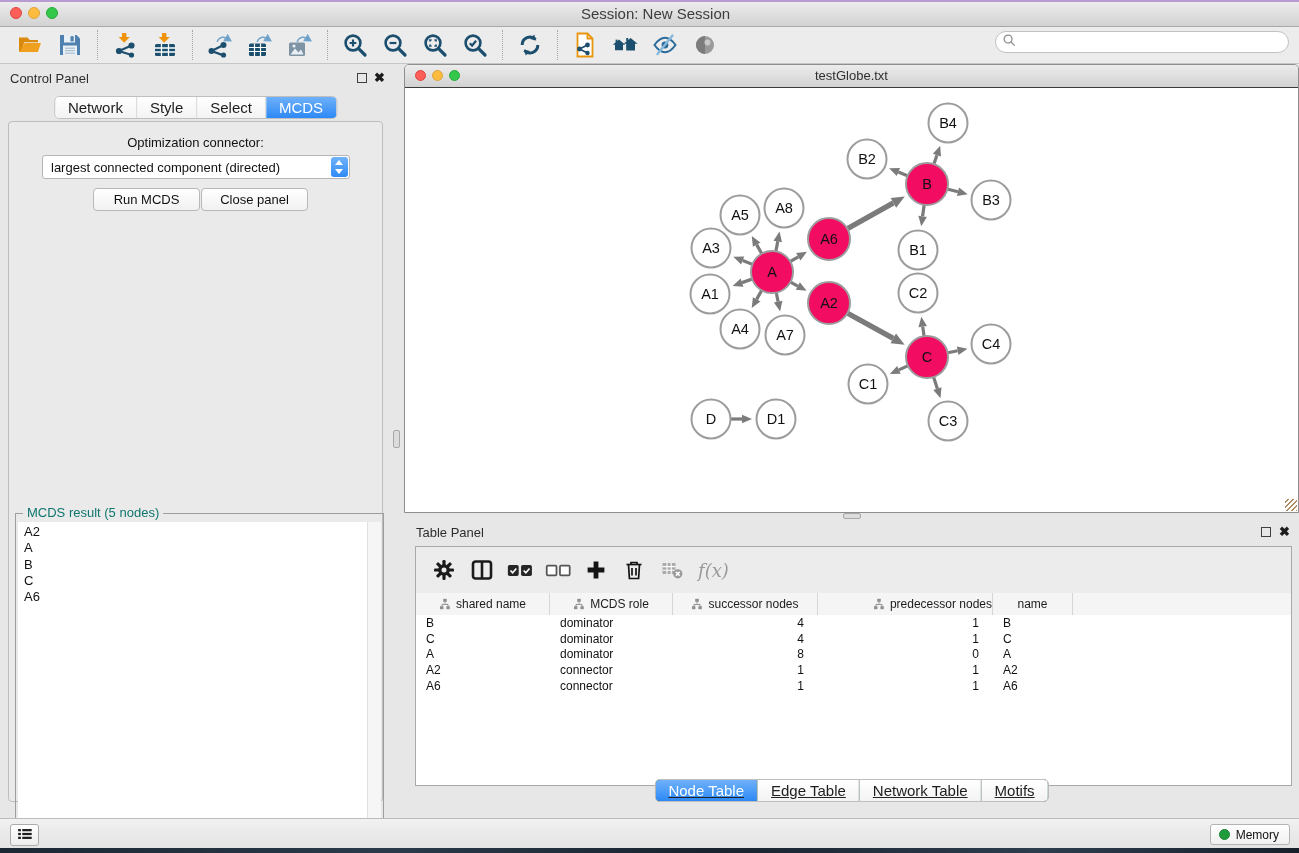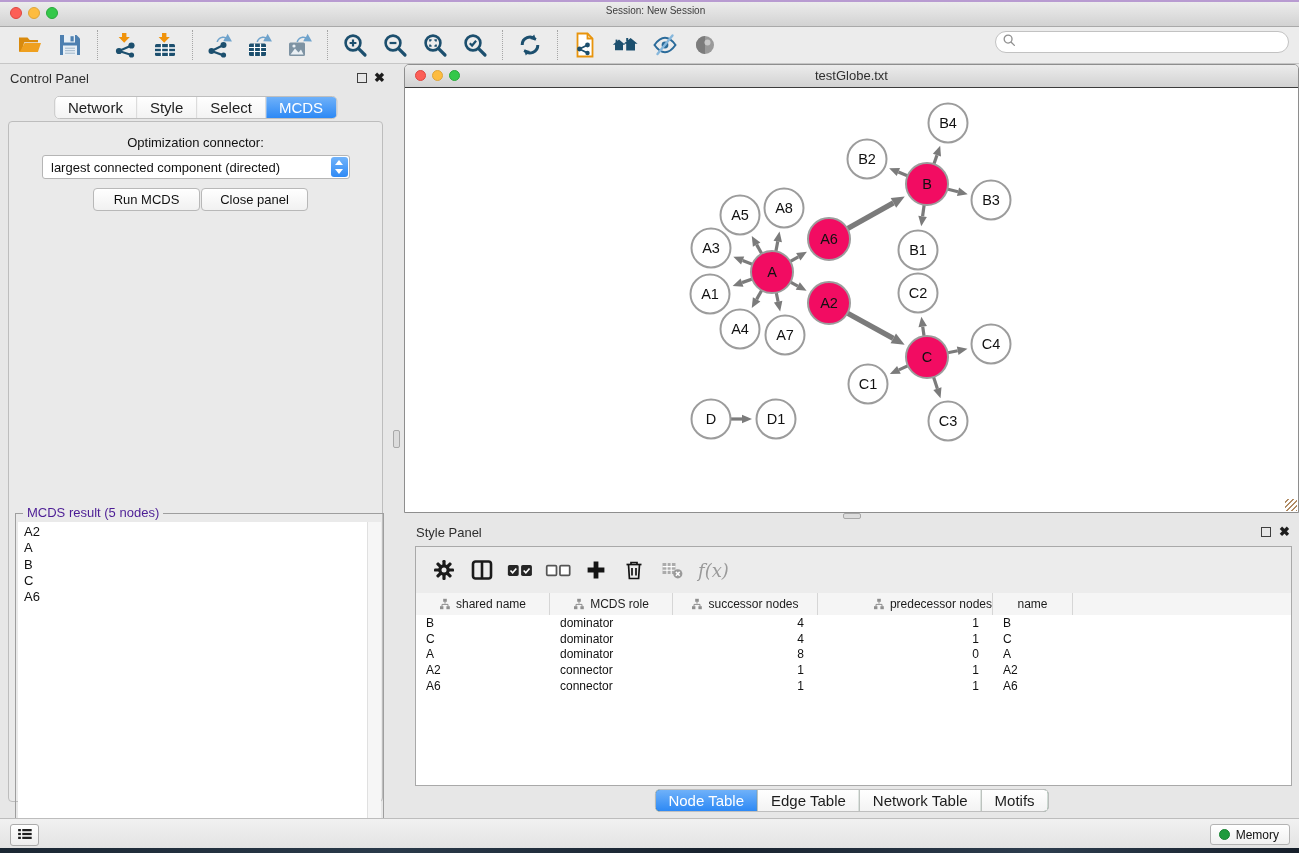--- a/index.html
+++ b/index.html
@@ -8,21 +8,21 @@
     background:#e7e7e7;font-family:"Liberation Sans",sans-serif;
     -webkit-font-smoothing:antialiased;color:#222;
   }
   .abs{position:absolute;}
 
   
   #titlebar{left:0;top:0;width:1299px;height:24px;
     background:linear-gradient(#ececec,#d2d2d2);
     border-top:2px solid #b89bd1;border-bottom:1px solid #a9a9a9;}
   #titlebar .title{position:absolute;left:0;right:0;top:3px;text-align:center;
-    font-size:10px;color:#3d3d3d;margin-left:12px;}
+    font-size:15px;color:#3d3d3d;margin-left:12px;}
   .traffic{position:absolute;top:5px;width:12px;height:12px;border-radius:50%;box-sizing:border-box;}
   .t-red{background:#fc5f57;border:1px solid #dd4741;}
   .t-yellow{background:#fdbc40;border:1px solid #dda53a;}
   .t-green{background:#34c84a;border:1px solid #2aa83c;}
 
   
   #main-toolbar{left:0;top:27px;width:1299px;height:37px;background:#ececec;
     border-bottom:1px solid #c6c6c6;display:flex;align-items:center;padding-left:10px;box-sizing:border-box;}
   .tb-btn{width:30px;height:30px;display:flex;align-items:center;justify-content:center;flex:none;margin:0 5px;}
   .tb-btn svg{width:26px;height:26px;display:block;}
@@ -54,21 +54,21 @@
   .stepper{width:17px;height:20px;margin-right:1px;border-radius:3px;flex:none;
     background:linear-gradient(#71b3fa,#2f8af5);position:relative;}
   .stepper i{position:absolute;left:4px;width:0;height:0;border-left:4.5px solid transparent;border-right:4.5px solid transparent;}
   .stepper .up{top:3px;border-bottom:5px solid #fff;}
   .stepper .dn{bottom:3px;border-top:5px solid #fff;}
   .push-btn{position:absolute;top:66px;height:23px;font-size:13px;color:#111;
     background:linear-gradient(#ffffff,#f1f1f1);border:1px solid #b8b8b8;border-radius:4px;
     display:flex;align-items:center;justify-content:center;box-sizing:border-box;}
   #mcds-result{position:absolute;left:6px;top:391px;width:369px;height:344px;
     border:1px solid #9e9e9e;box-sizing:border-box;}
-  #mcds-result .legend{position:absolute;top:-9px;left:7px;background:#eaeaea;padding:0 4px;font-size:13px;color:#4c1d95;}
+  #mcds-result .legend{position:absolute;top:-9px;left:7px;background:#eaeaea;padding:0 4px;font-size:13px;color:#0f766e;}
   #result-list{position:absolute;left:2px;top:8px;right:15px;bottom:2px;background:#fff;
     border-right:1px solid #e0e0e0;padding:2px 0 0 6px;}
   #result-scroll{position:absolute;top:8px;right:2px;bottom:2px;width:13px;background:#f6f6f6;}
   .result-item{font-size:13px;line-height:16.3px;color:#111;}
 
   
   .grip{background:#dcdcdc;border:1px solid #a8a8a8;border-radius:2px;box-sizing:border-box;}
 
   
   #net-window{left:404px;top:64px;width:895px;height:449px;border:1px solid #8e8e8e;
@@ -96,22 +96,22 @@
   #tbl-header{position:absolute;left:0;top:46px;right:0;height:22px;background:#f5f5f5;
     border-bottom:1px solid #cfcfcf;display:flex;}
   .th{display:flex;align-items:center;justify-content:center;gap:5px;font-size:12px;color:#1c1c1c;
     border-right:1px solid #d6d6d6;box-sizing:border-box;height:100%;}
   .th svg{width:12px;height:12px;flex:none;}
   #tbl-body{position:absolute;left:0;top:68px;right:0;bottom:0;background:#fff;overflow:hidden;}
   .tr{display:flex;height:15.8px;align-items:center;}
   .td{font-size:12px;color:#111;box-sizing:border-box;white-space:nowrap;}
   .td.left{padding-left:10px;text-align:left;}
   .td.right{padding-right:14px;text-align:right;}
-  #tp-tabs{position:absolute;left:50%;transform:translateX(-50%);top:269px;display:flex;
-    border:1px solid #bfbfbf;border-radius:5px;overflow:hidden;background:#14532d;}
+  #tp-tabs{position:absolute;left:50%;transform:translateX(-50%);top:259px;display:flex;
+    border:1px solid #bfbfbf;border-radius:5px;overflow:hidden;background:#14532d;text-decoration:underline;}
 
   
   #statusbar{left:0;top:818px;width:1299px;height:30px;background:linear-gradient(#f1f1f1,#e3e3e3);
     border-top:1px solid #bdbdbd;}
   #list-btn{position:absolute;left:10px;top:5px;width:27px;height:20px;border:1px solid #ababab;border-radius:3px;
     background:linear-gradient(#ffffff,#ededed);display:flex;align-items:center;justify-content:center;}
   #list-btn svg{width:16px;height:12px;}
   #memory-btn{position:absolute;right:9px;top:5px;height:21px;padding:0 10px 0 8px;border:1px solid #b3b3b3;border-radius:3px;
     background:linear-gradient(#ffffff,#f0f0f0);display:flex;align-items:center;gap:6px;box-sizing:border-box;}
   #memory-dot{width:11px;height:11px;border-radius:50%;background:#1f9b3d;border:1px solid #188332;box-sizing:border-box;}
@@ -399,21 +399,21 @@
         <circle cx="371" cy="331" r="19.5" fill="#ffffff" stroke="#9c9c9c" stroke-width="2"></circle>
         <text x="371" y="336" text-anchor="middle" font-size="14.5" fill="#111111" font-family="&quot;Liberation Sans&quot;,sans-serif">D1</text>
         <circle cx="543" cy="333" r="19.5" fill="#ffffff" stroke="#9c9c9c" stroke-width="2"></circle>
         <text x="543" y="338" text-anchor="middle" font-size="14.5" fill="#111111" font-family="&quot;Liberation Sans&quot;,sans-serif">C3</text>
       </svg>
   </div>
   <div id="net-resize"></div>
 </div>
 
 <div id="table-panel" class="abs">
-  <span class="panel-title abs" style="left:12px;top:5px">Style Panel</span>
+  <span class="panel-title abs" style="left:12px;top:5px">Table Panel</span>
   <span class="float-btn abs" style="left:857px;top:7px"></span>
   <span class="close-btn abs" style="left:875px;top:6px">✖</span>
   <div id="tp-frame">
     <div id="tp-toolbar">
         <div class="tp-btn">
           <svg viewBox="0 0 22 22">
             <g fill="#1b1b1b">
               <rect x="9.4" y="1" width="3.2" height="20" rx="1.2"></rect>
               <rect x="9.4" y="1" width="3.2" height="20" rx="1.2" transform="rotate(45 11 11)"></rect>
               <rect x="9.4" y="1" width="3.2" height="20" rx="1.2" transform="rotate(90 11 11)"></rect>

